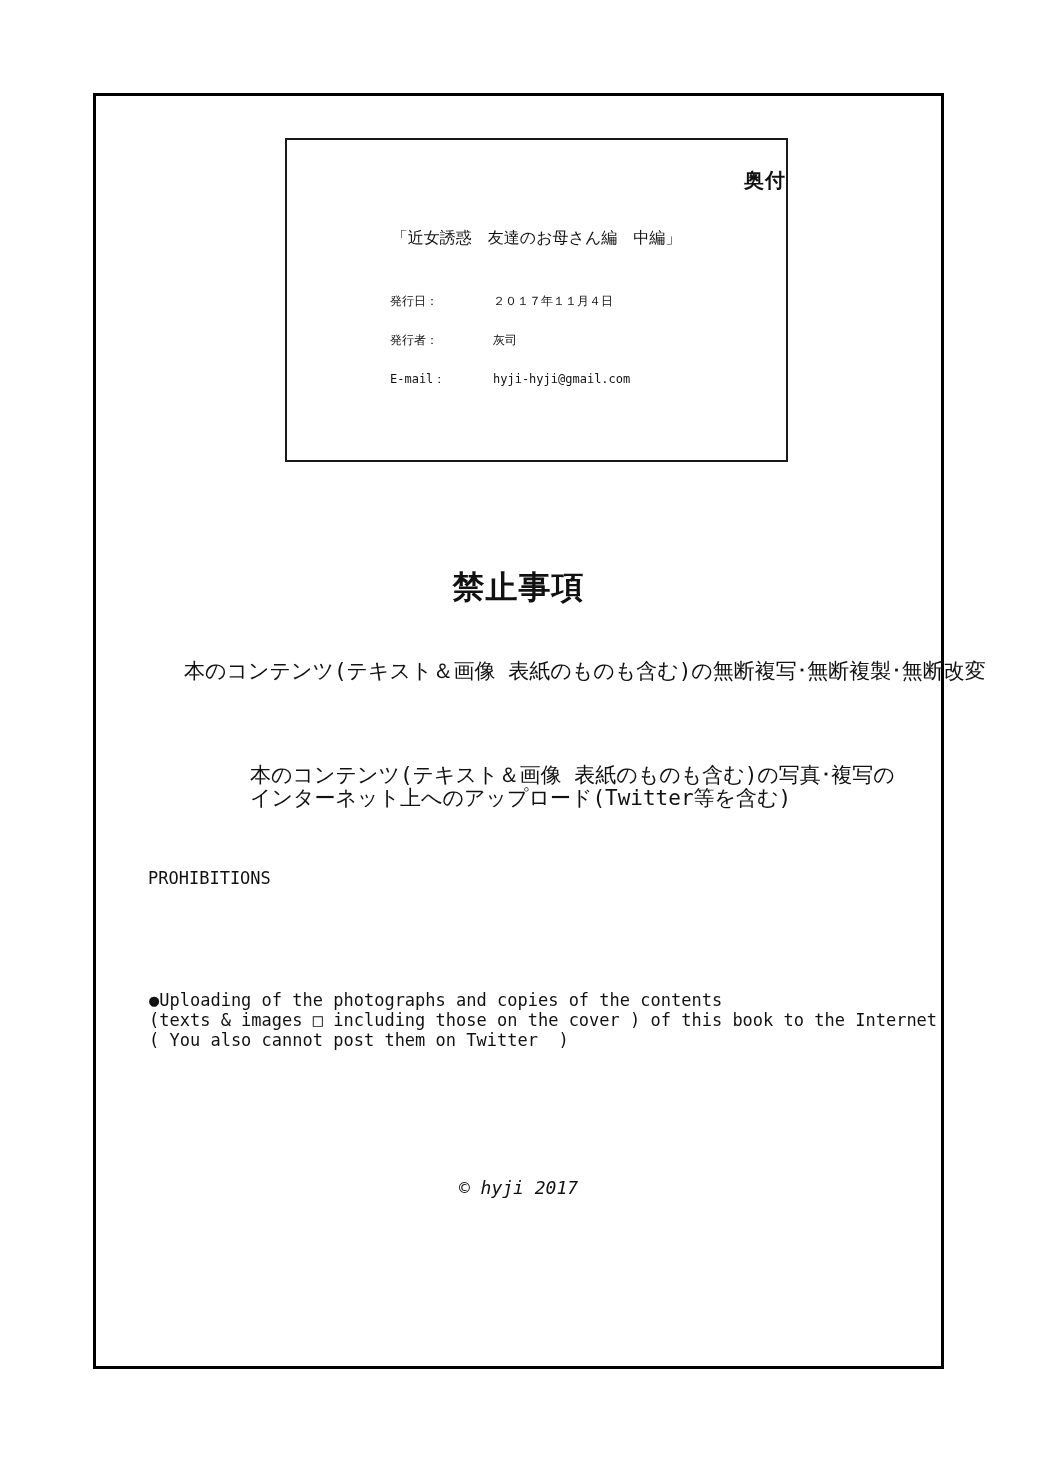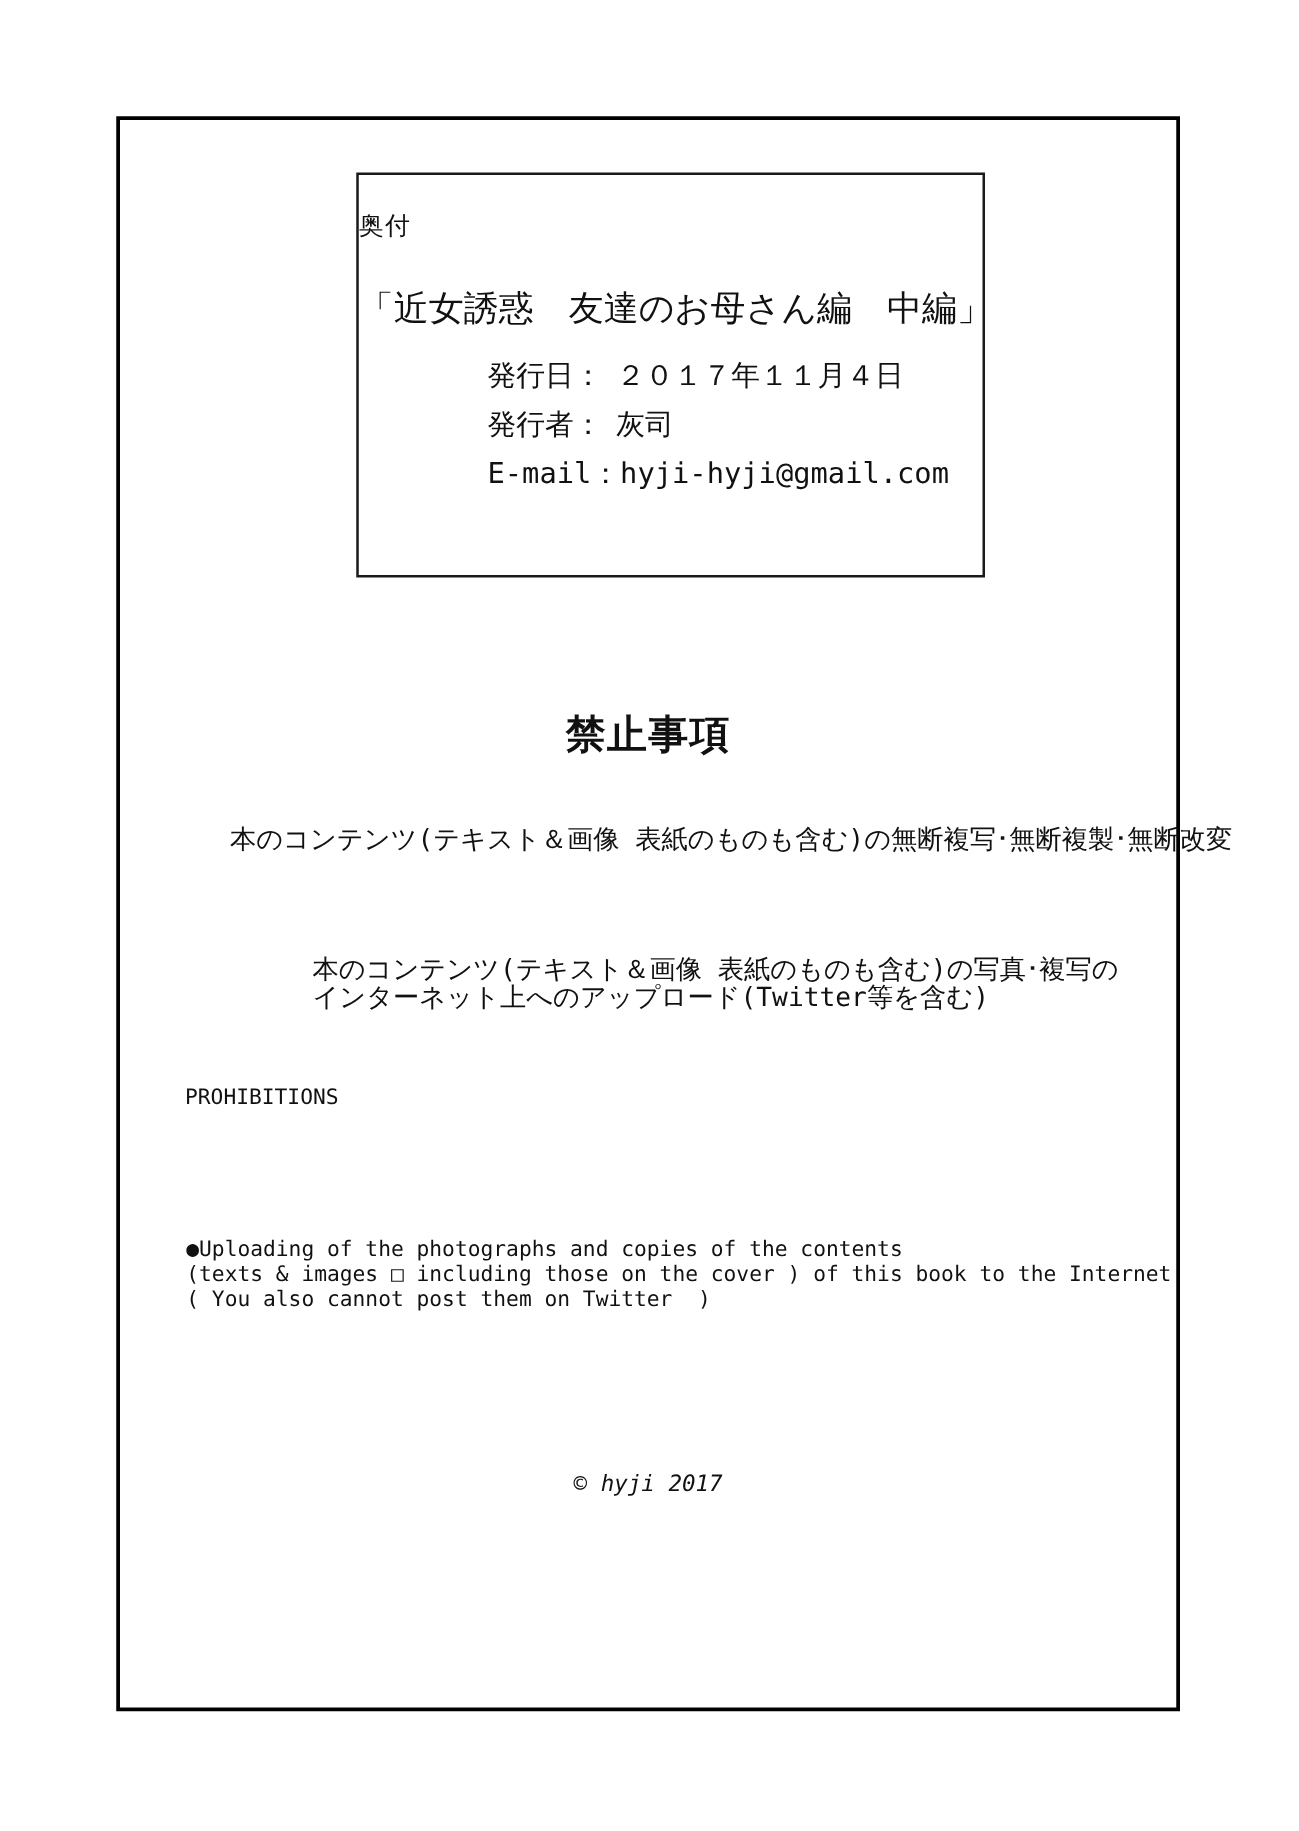--- a/index.html
+++ b/index.html
@@ -31,44 +31,46 @@
     width: 503px;
     height: 324px;
     border: 2px solid #1a1a1a;
     box-sizing: border-box;
   }
   .colophon-heading {
     position: absolute;
     top: 27px;
     left: 0;
     width: 100%;
-    text-align: left;
+    text-align: right;
     font-size: 20px;
     letter-spacing: 1px;
     white-space: pre;
+    font-weight: bold;
   }
   .book-title {
     position: absolute;
     top: 88px;
     left: 0;
     width: 100%;
-    font-size: 28px;
+    text-align: center;
+    font-size: 16px;
     white-space: pre;
     font-family: Liberation Serif, serif;
   }
   .colophon-fields {
     position: absolute;
     top: 150px;
     left: 103px;
   }
   .field-row {
     display: flex;
     align-items: flex-start;
     margin-bottom: 17px;
-    font-size: 23px;
+    font-size: 12px;
     line-height: 22px;
     white-space: pre;
   }
   .field-label {
     min-width: 103px;
   }
   .ja-heading {
     position: absolute;
     top: 470px;
     left: 0;

